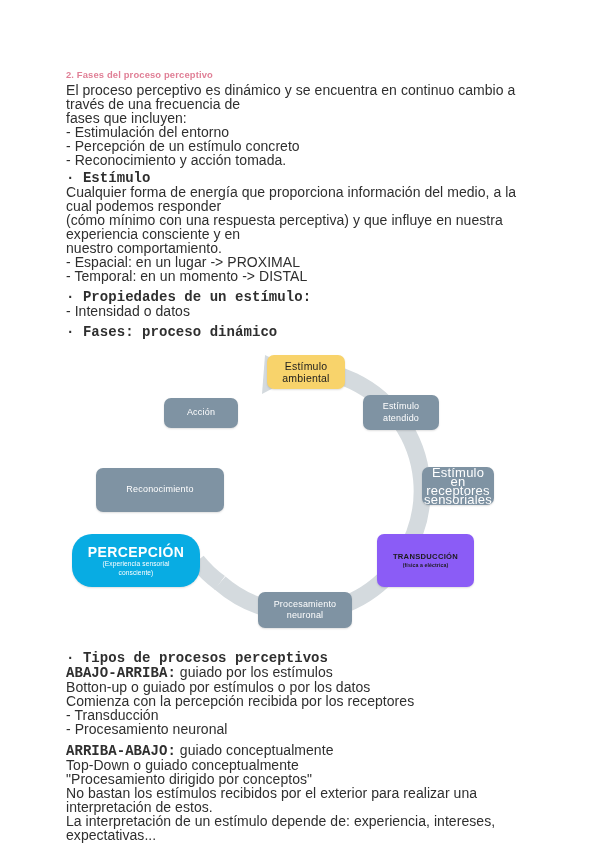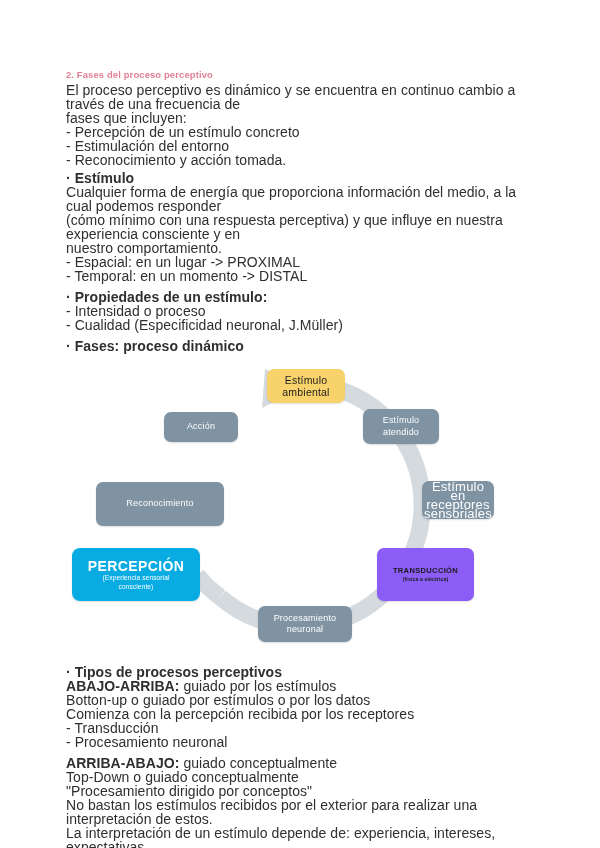--- a/index.html
+++ b/index.html
@@ -40,25 +40,27 @@
   .para {
     font-size: 14px;
     line-height: 14px;
     letter-spacing: 0.05px;
     color: #2f2f2f;
     margin: 0;
     white-space: pre-wrap;
   }
   .para.bold {
     font-weight: bold;
+    font-family: Liberation Mono, monospace;
   }
   .spacer-sm { height: 7px; }
   .spacer-xs { height: 4px; }
   .inline-bold {
     font-weight: bold;
+    font-family: Liberation Mono, monospace;
   }
 
   
   .diagram {
     position: relative;
     width: 470px;
     height: 312px;
     margin: 0;
   }
   .diagram svg.ring {
@@ -111,21 +113,21 @@
     letter-spacing: 0.3px;
     color: #1b1b1b;
   }
   .node--green .t2 {
     font-size: 5.2px;
     font-weight: bold;
     color: #1b1b1b;
   }
   .node--blue {
     background: #08ace3;
-    border-radius: 8px;
+    border-radius: 20px;
   }
   .node--blue .t1 {
     font-size: 14px;
     font-weight: bold;
     letter-spacing: 0.4px;
     line-height: 16px;
   }
   .node--blue .t2 {
     font-size: 6.6px;
     line-height: 8.2px;
@@ -138,38 +140,37 @@
 </head>
 <body>
 
 <div class="page">
   <div class="content">
 
     <div class="heading">2. Fases del proceso perceptivo</div>
 
     <div class="para">El proceso perceptivo es dinámico y se encuentra en continuo cambio a través de una frecuencia de
 fases que incluyen:</div>
+    <div class="para">- Estimulación del entorno</div>
     <div class="para">- Percepción de un estímulo concreto</div>
-    <div class="para">- Estimulación del entorno</div>
     <div class="para">- Reconocimiento y acción tomada.</div>
 
     <div class="spacer-xs"></div>
 
     <div class="para bold">· Estímulo</div>
     <div class="para">Cualquier forma de energía que proporciona información del medio, a la cual podemos responder
 (cómo mínimo con una respuesta perceptiva) y que influye en nuestra experiencia consciente y en
 nuestro comportamiento.</div>
     <div class="para">- Espacial: en un lugar -&gt; PROXIMAL</div>
     <div class="para">- Temporal: en un momento -&gt; DISTAL</div>
 
     <div class="spacer-sm"></div>
 
     <div class="para bold">· Propiedades de un estímulo:</div>
-    <div class="para">- Intensidad o proceso</div>
-    <div class="para">- Cualidad (Especificidad neuronal, J.Müller)</div>
+    <div class="para">- Intensidad o datos</div>
 
     <div class="spacer-sm"></div>
 
     <div class="para bold">· Fases: proceso dinámico</div>
 
     <div class="diagram">
 
       <svg class="ring" viewBox="0 0 470 312">
 
         <path d="M 234 30

